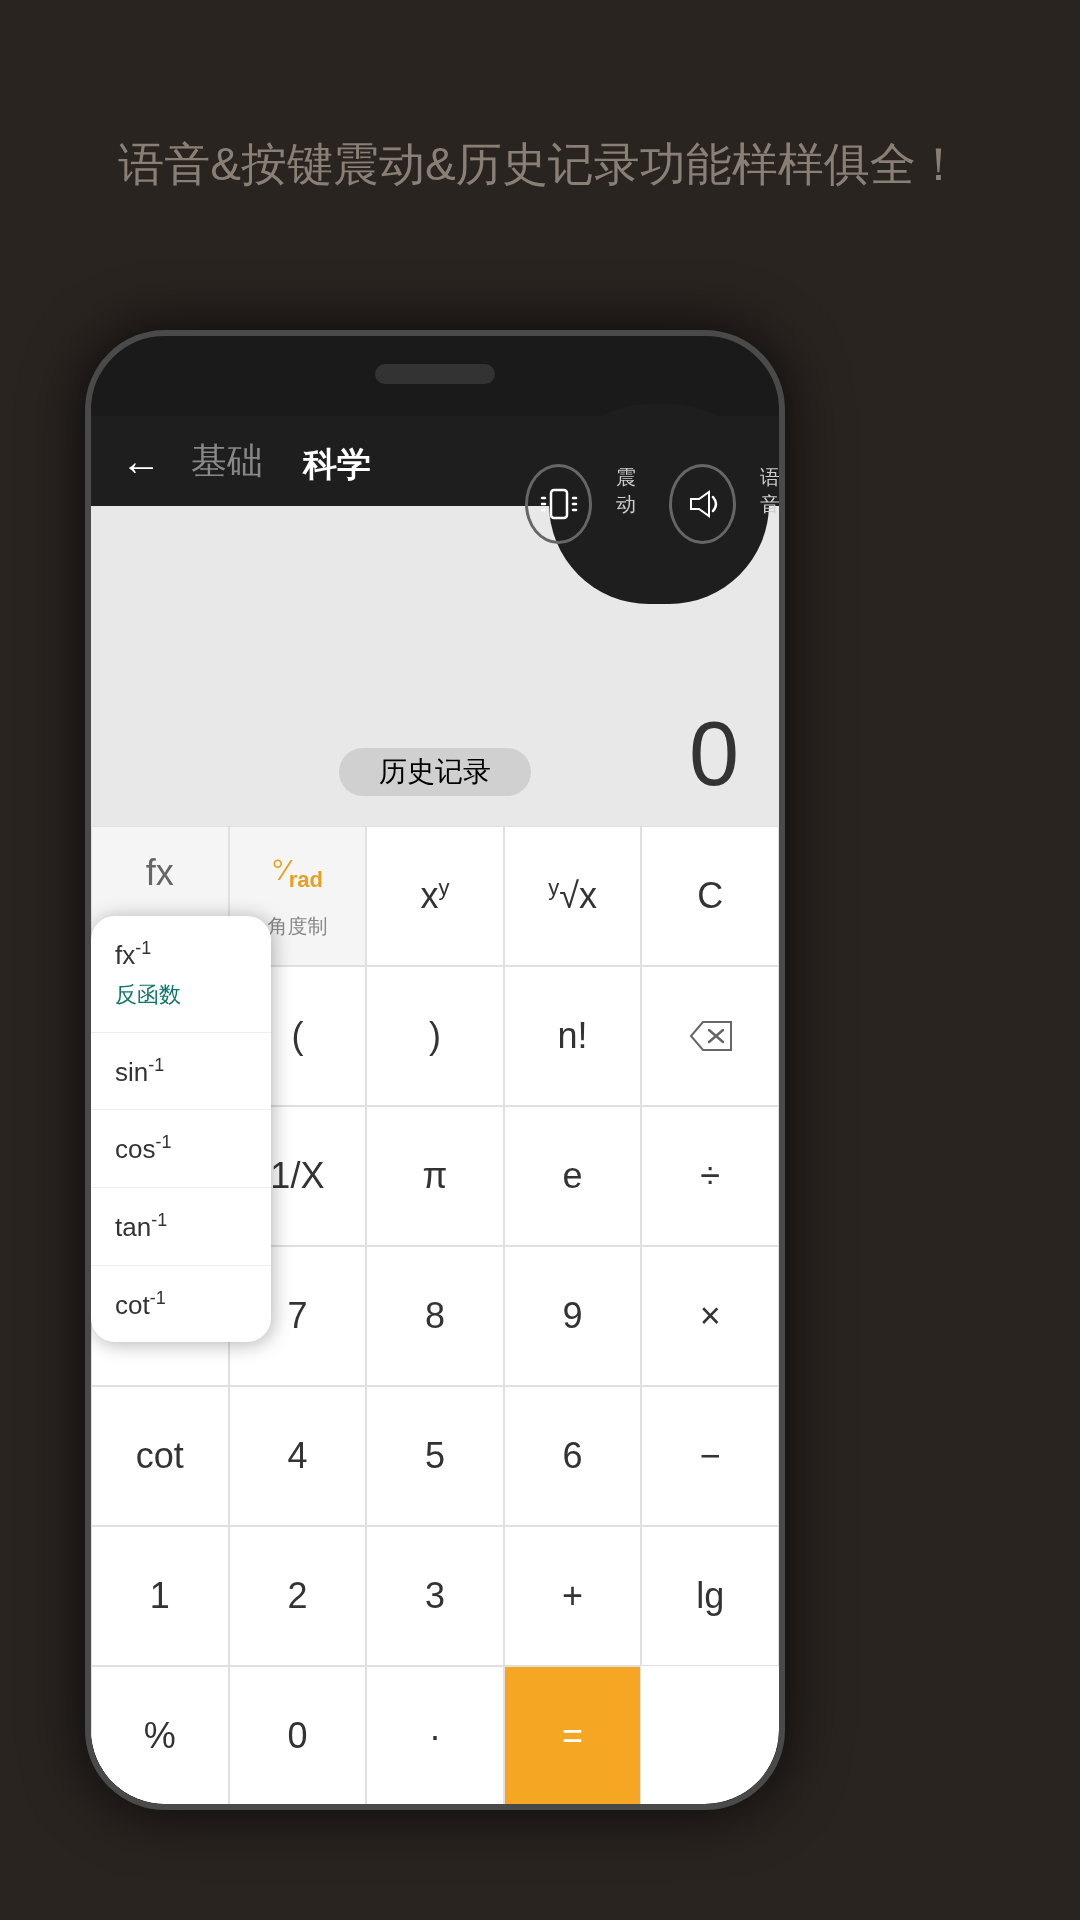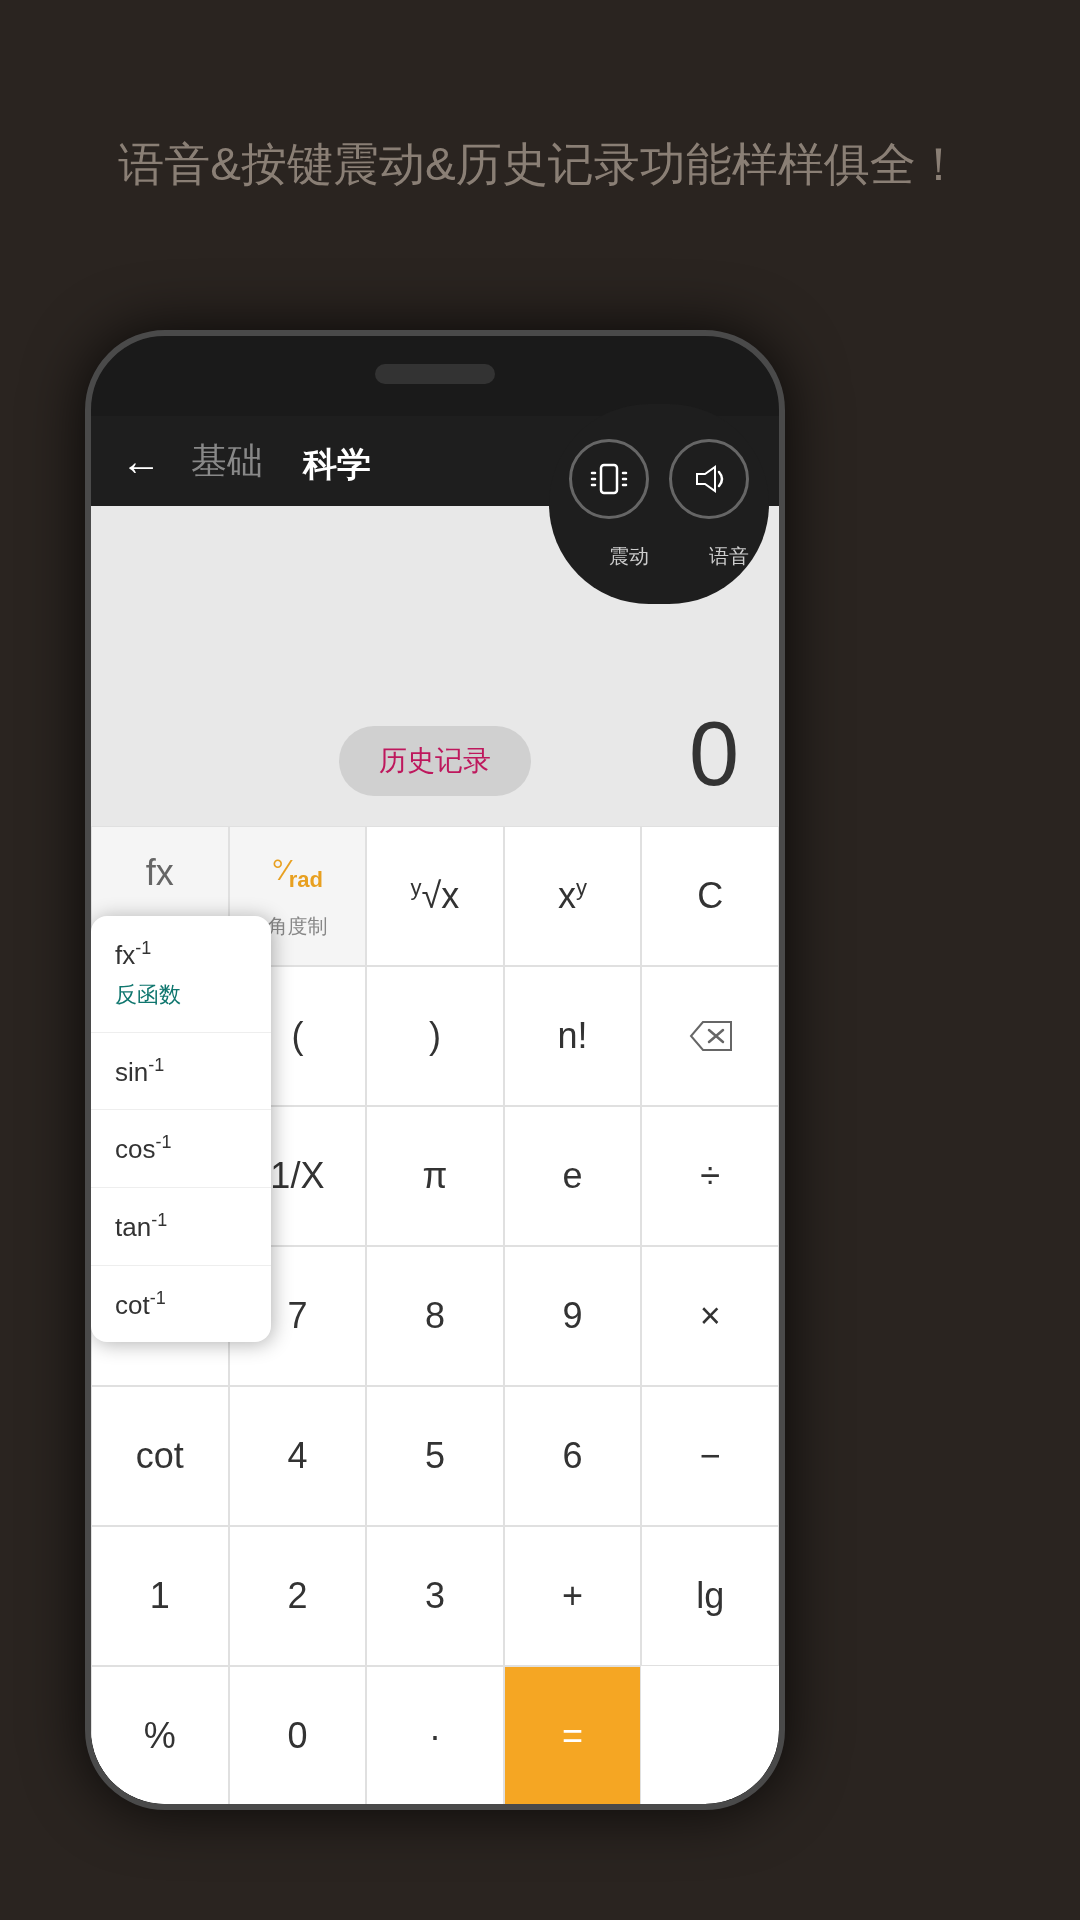--- a/index.html
+++ b/index.html
@@ -106,22 +106,22 @@
       display: flex;
       align-items: center;
       justify-content: center;
       gap: 20px;
       z-index: 20;
       padding: 20px;
     }
 
     .popup-btn {
       display: flex;
-      flex-direction: column;
-      align-items: flex-end;
+      flex-direction: row;
+      align-items: flex-start;
       gap: 24px;
     }
 
     .popup-icon-circle {
       width: 80px;
       height: 80px;
       border-radius: 50%;
       border: 3px solid #666;
       display: flex;
       align-items: center;
@@ -150,23 +150,23 @@
     }
 
     .history-btn {
       position: absolute;
       left: 50%;
       bottom: 30px;
       transform: translateX(-50%);
       background: #d0d0d0;
       border: none;
       border-radius: 50px;
-      padding: 16px 40px;
+      padding: 5px 40px;
       font-size: 28px;
-      color: #be185d;
+      color: #000000;
       cursor: pointer;
       white-space: nowrap;
     }
 
     .display-number {
       font-size: 90px;
       color: #333;
       font-weight: 300;
     }
 
@@ -180,21 +180,21 @@
       background: white;
     }
 
     
     .inverse-popup {
       position: absolute;
       left: 0;
       top: 90px;
       width: 180px;
       background: white;
-      border-radius: 16px;
+      border-radius: 24px;
       box-shadow: 2px 2px 20px rgba(0,0,0,0.3);
       z-index: 30;
       overflow: hidden;
     }
 
     .inverse-popup::after {
       content: '';
       position: absolute;
       right: -14px;
       top: 40px;
@@ -334,24 +334,24 @@
 
         <div class="key key-light">
           <span>fx</span>
           <span class="key-sub">函数</span>
         </div>
         <div class="key key-light">
           <span style="color:#e8a020;font-size:30px;">°⁄<sub style="font-size:22px;font-weight:bold;">rad</sub></span>
           <span class="key-sub">角度制</span>
         </div>
         <div class="key">
+          <span>x<sup>y</sup></span>
+        </div>
+        <div class="key">
           <span><sup>y</sup>√x</span>
-        </div>
-        <div class="key">
-          <span>x<sup>y</sup></span>
         </div>
         <div class="key">C</div>
 
         <div class="key">sin</div>
         <div class="key">(</div>
         <div class="key">)</div>
         <div class="key">n!</div>
         <div class="key">
           <svg width="46" height="36" viewBox="0 0 46 36" fill="none">
             <path d="M16 4 L4 18 L16 32 L44 32 L44 4 Z" stroke="#666" stroke-width="2" fill="none"></path>

